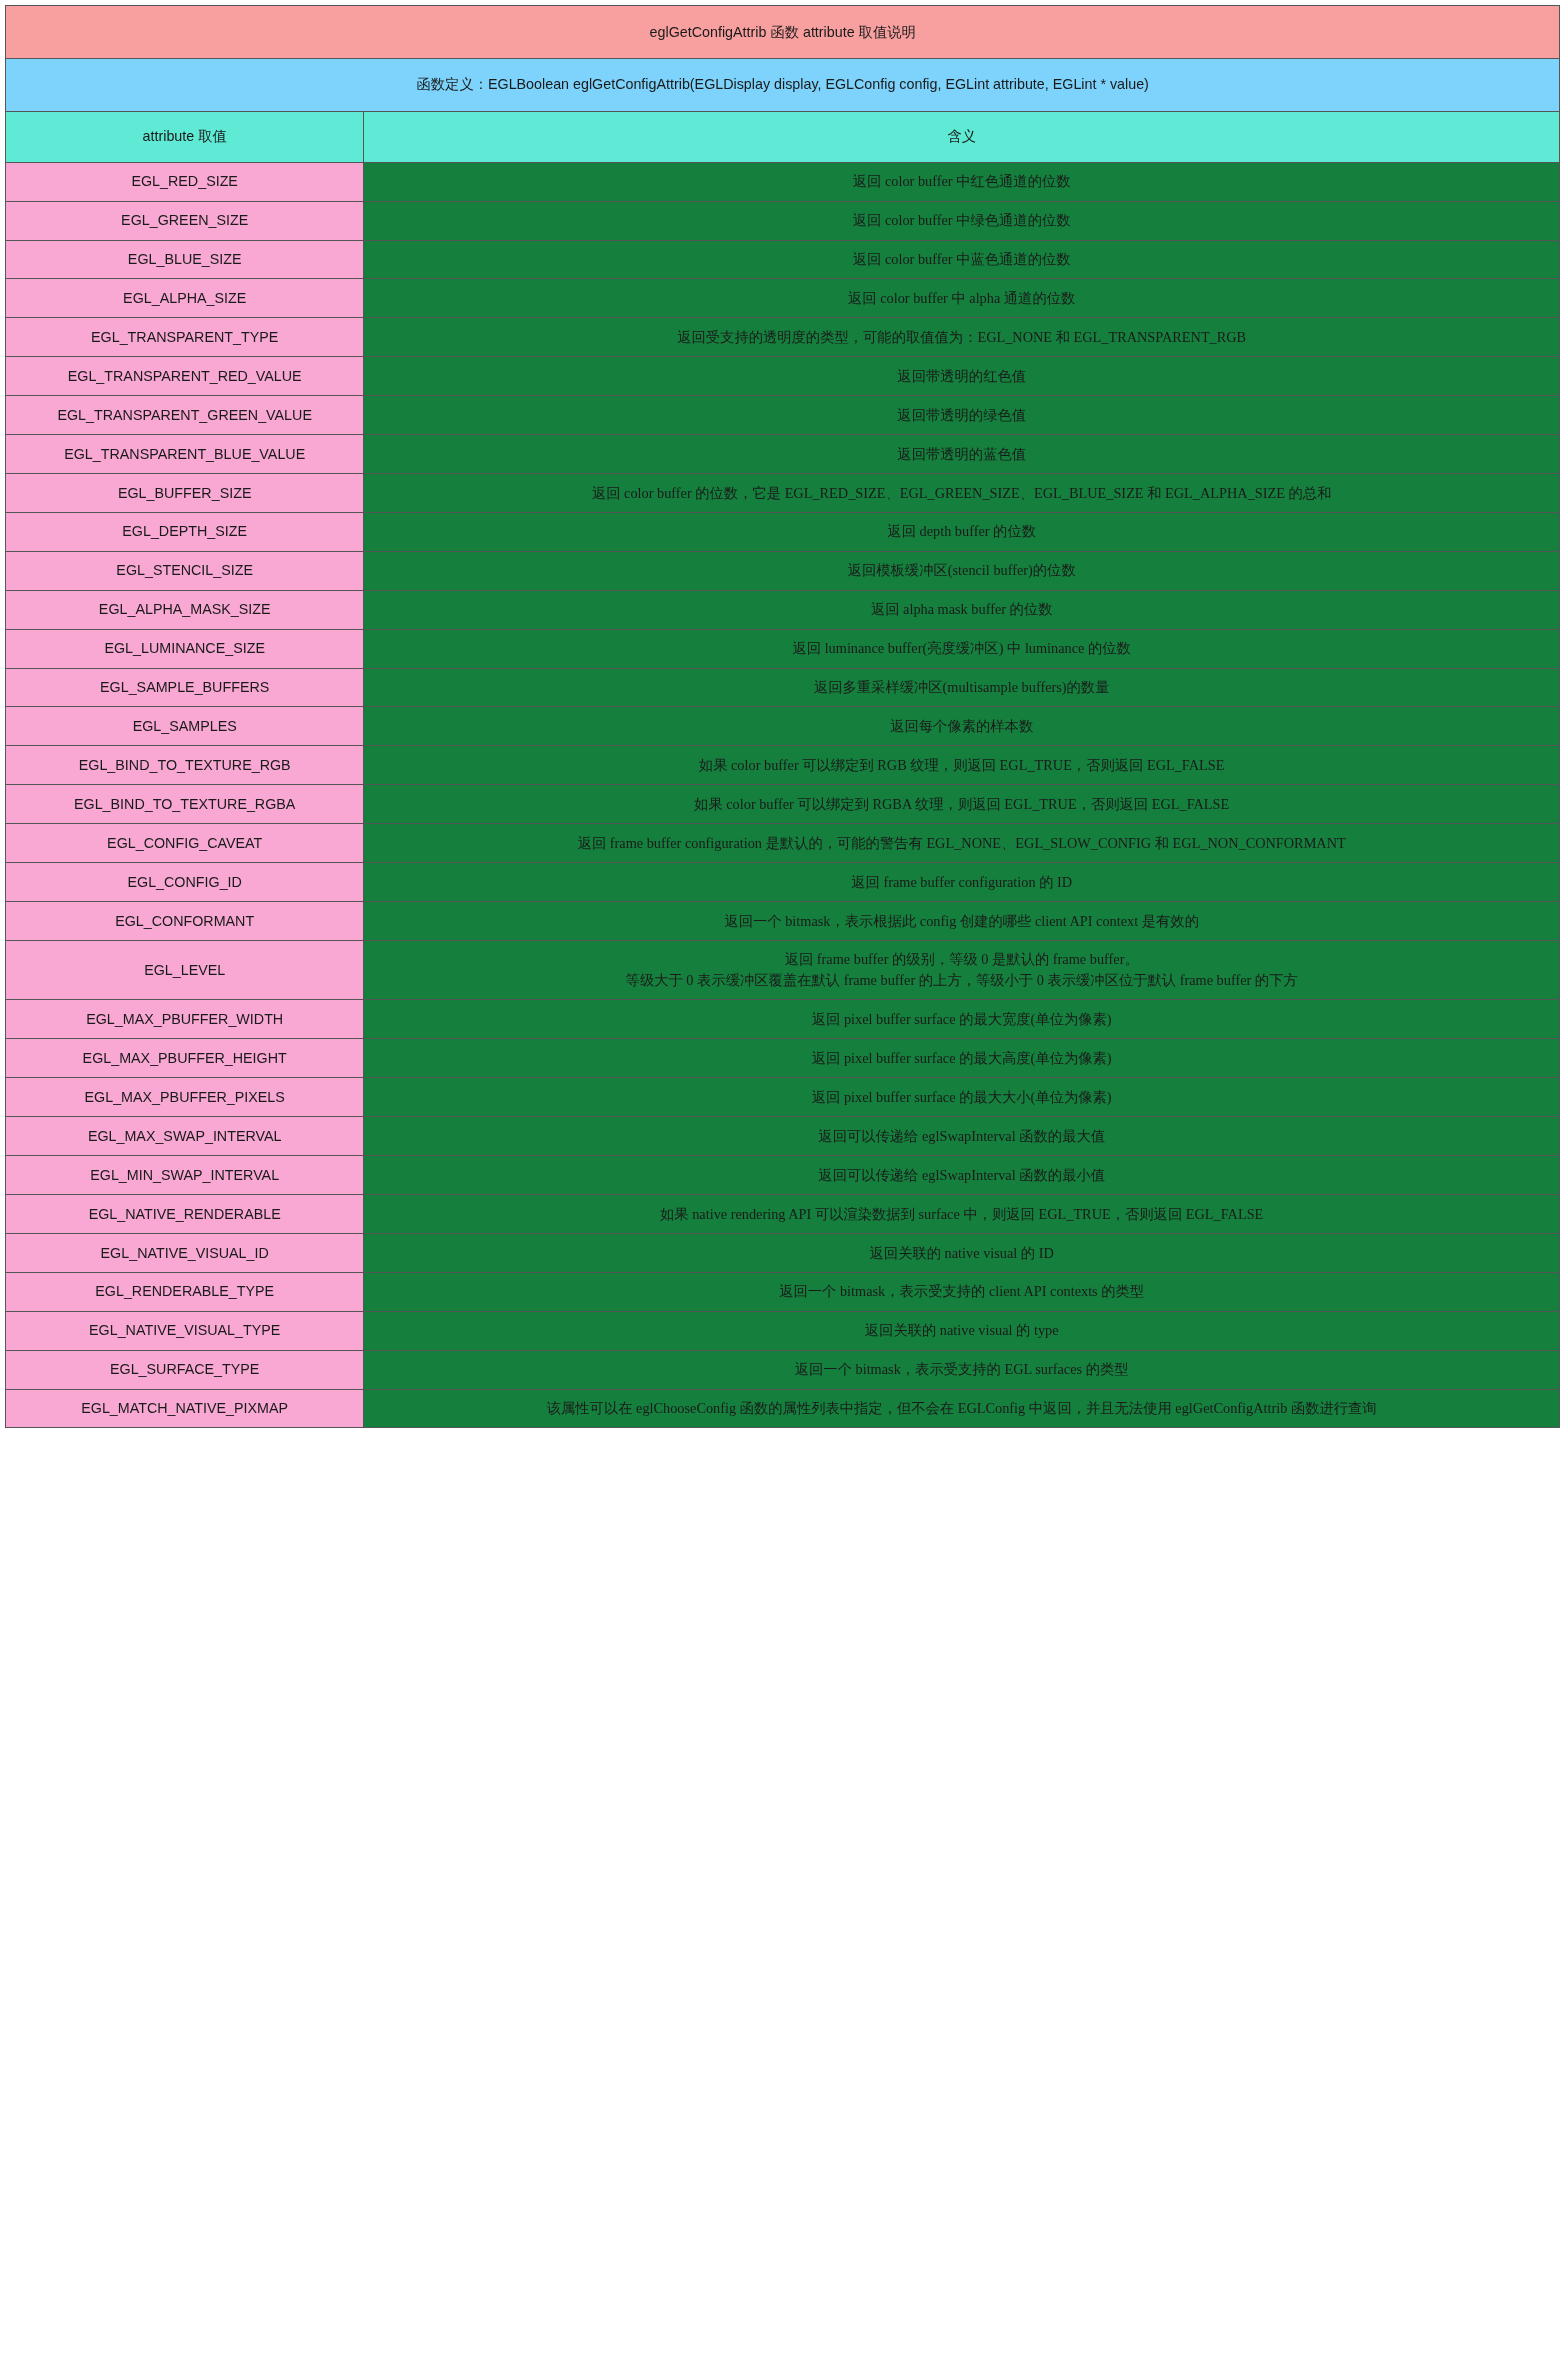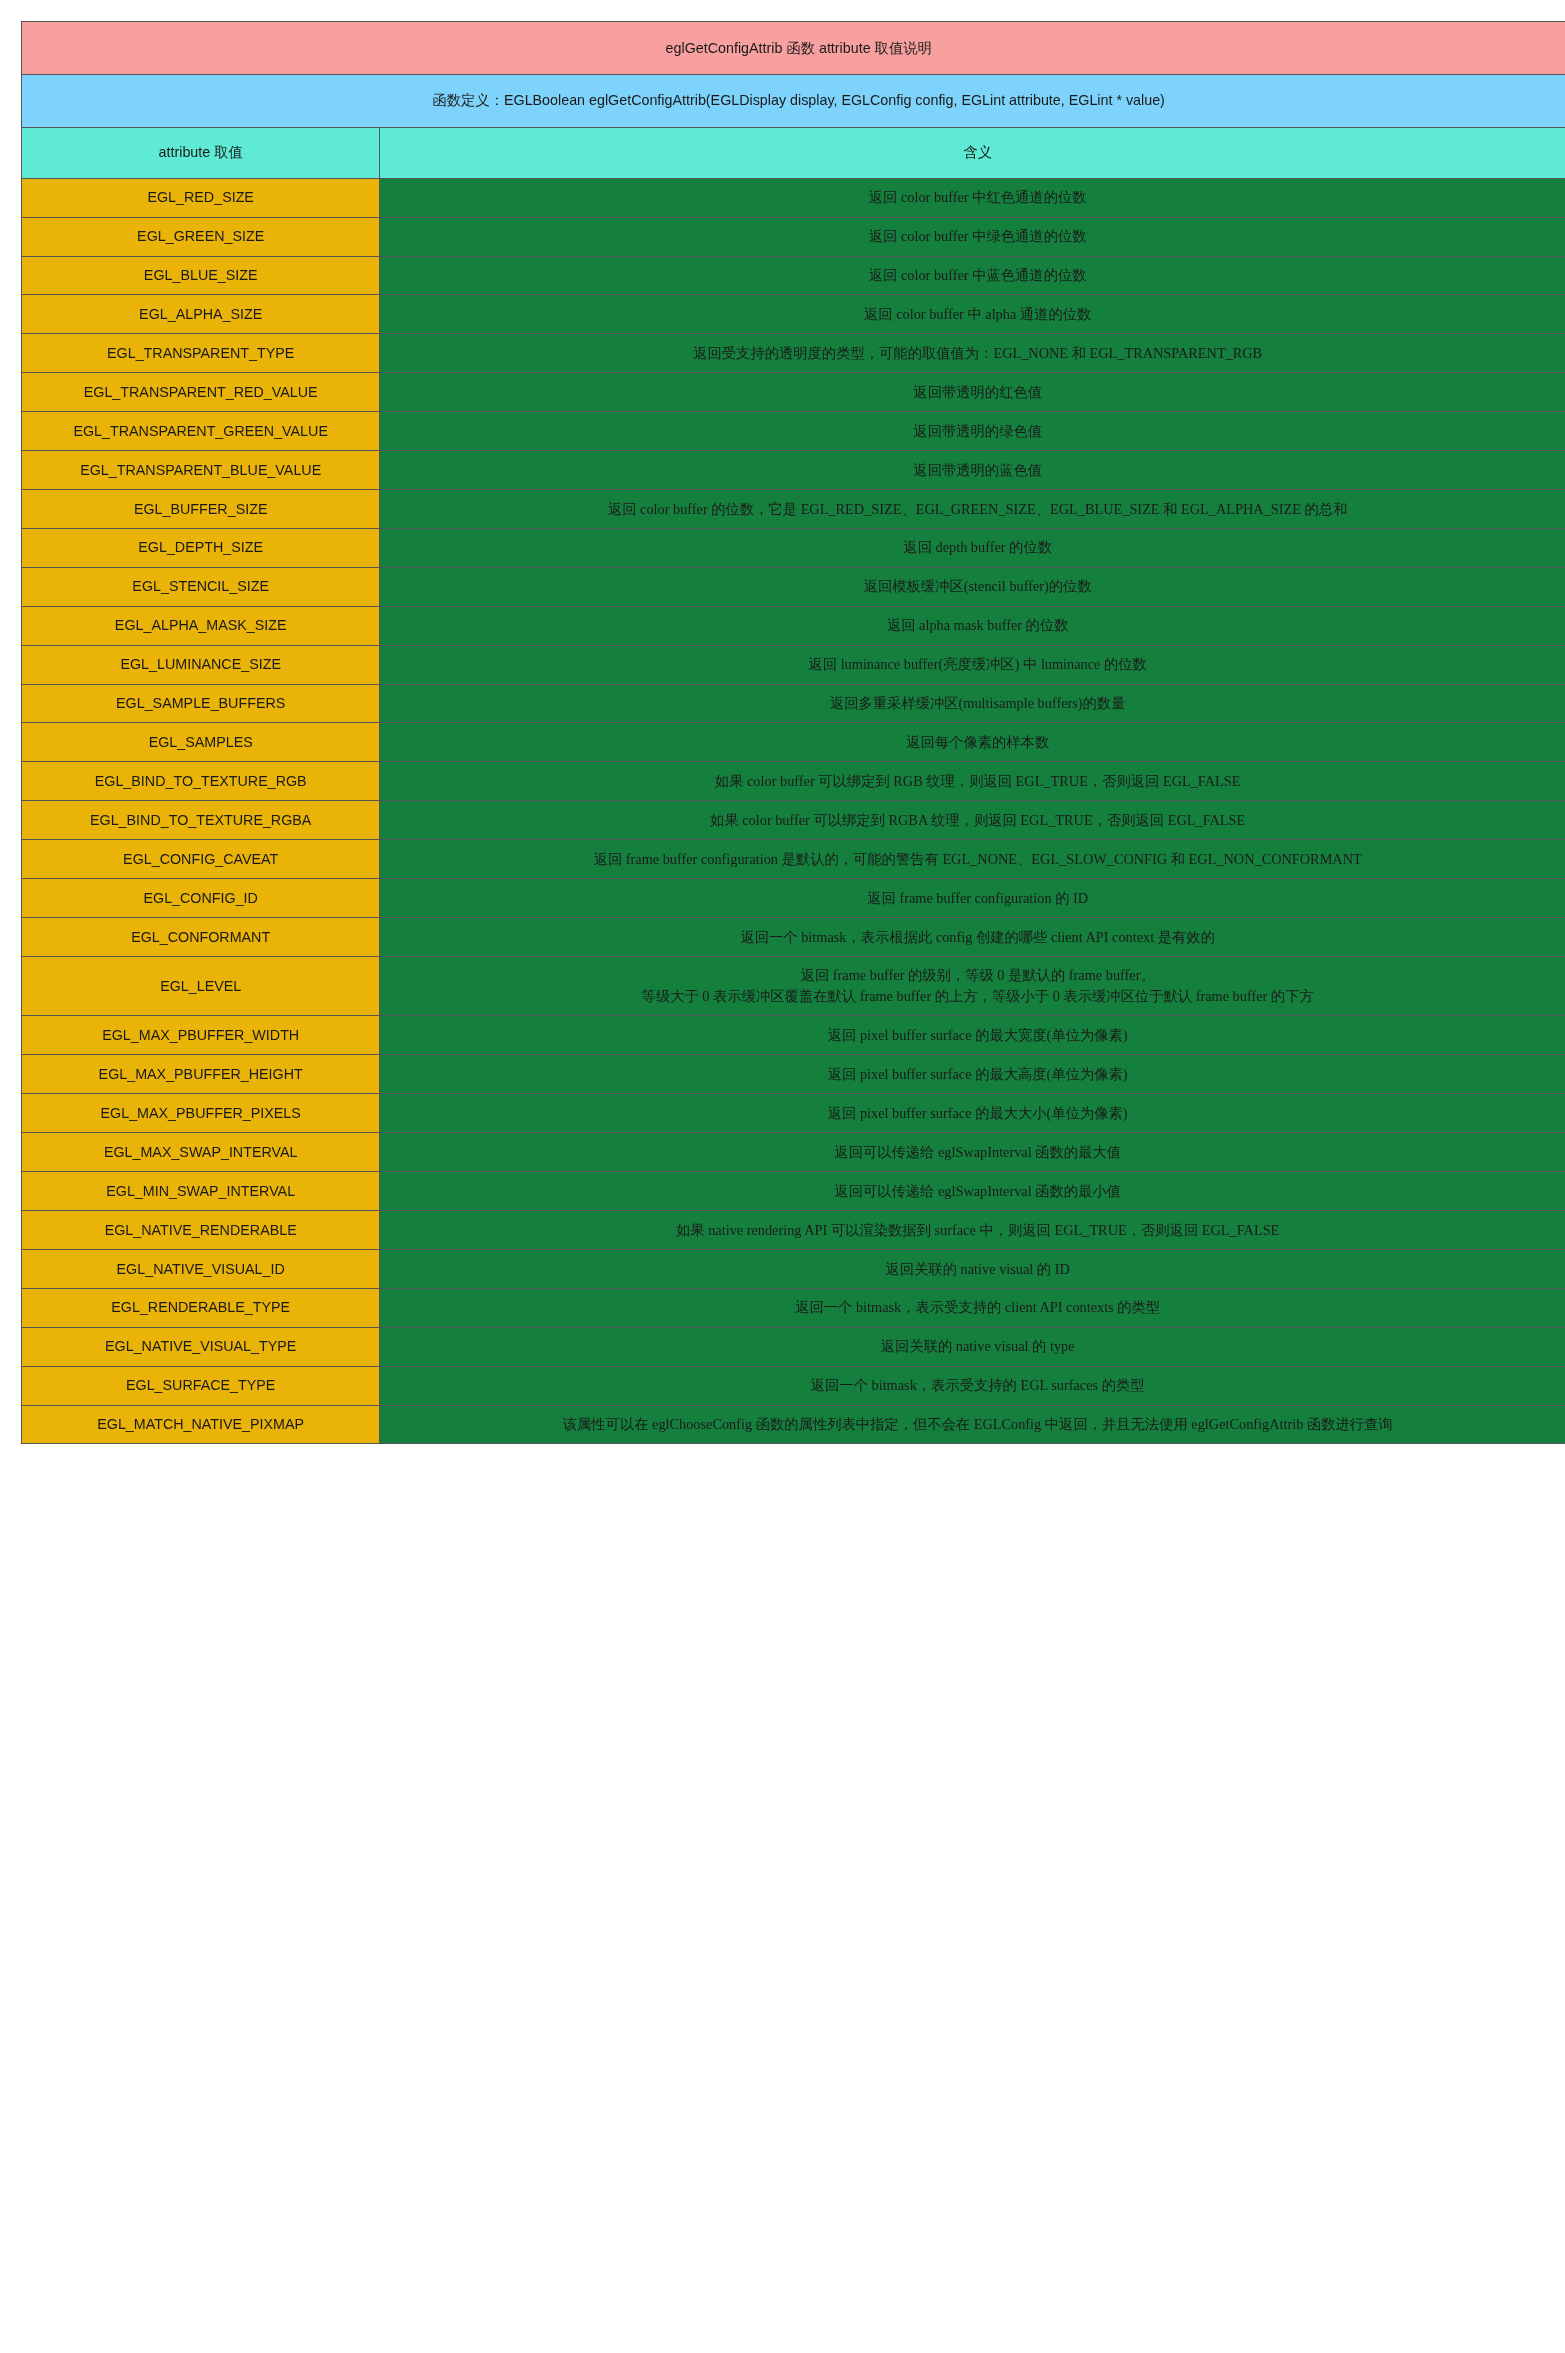--- a/index.html
+++ b/index.html
@@ -7,21 +7,21 @@
     padding: 0;
     background: #ffffff;
   }
   body {
     width: 1565px;
     font-family: "Liberation Sans", sans-serif;
   }
   .sheet {
     width: 1565px;
     box-sizing: border-box;
-    padding: 16px;
+    padding: 0;
   }
   table.egl-table {
     border-collapse: collapse;
     width: 1555px;
     margin: 5.2px 5.2px 0 5.2px;
     table-layout: fixed;
   }
   table.egl-table td {
     border: 0.9px solid #555555;
     padding: 8.6px 7px;
@@ -41,21 +41,21 @@
     background: #7dd3fc;
     font-size: 14.7px;
     padding: 15.5px 7px !important;
   }
   .hdr-cell {
     background: #5eead4;
     font-size: 14.7px;
     padding: 14.7px 7px !important;
   }
   .attr-cell {
-    background: #eab308;
+    background: #f9a8d4;
     width: 358px;
     font-size: 14px;
   }
   .desc-cell {
     background: #15803d;
     font-size: 14.3px;
     font-family: Liberation Serif, serif;
   }
   .desc-cell .line2 {
     display: block;

